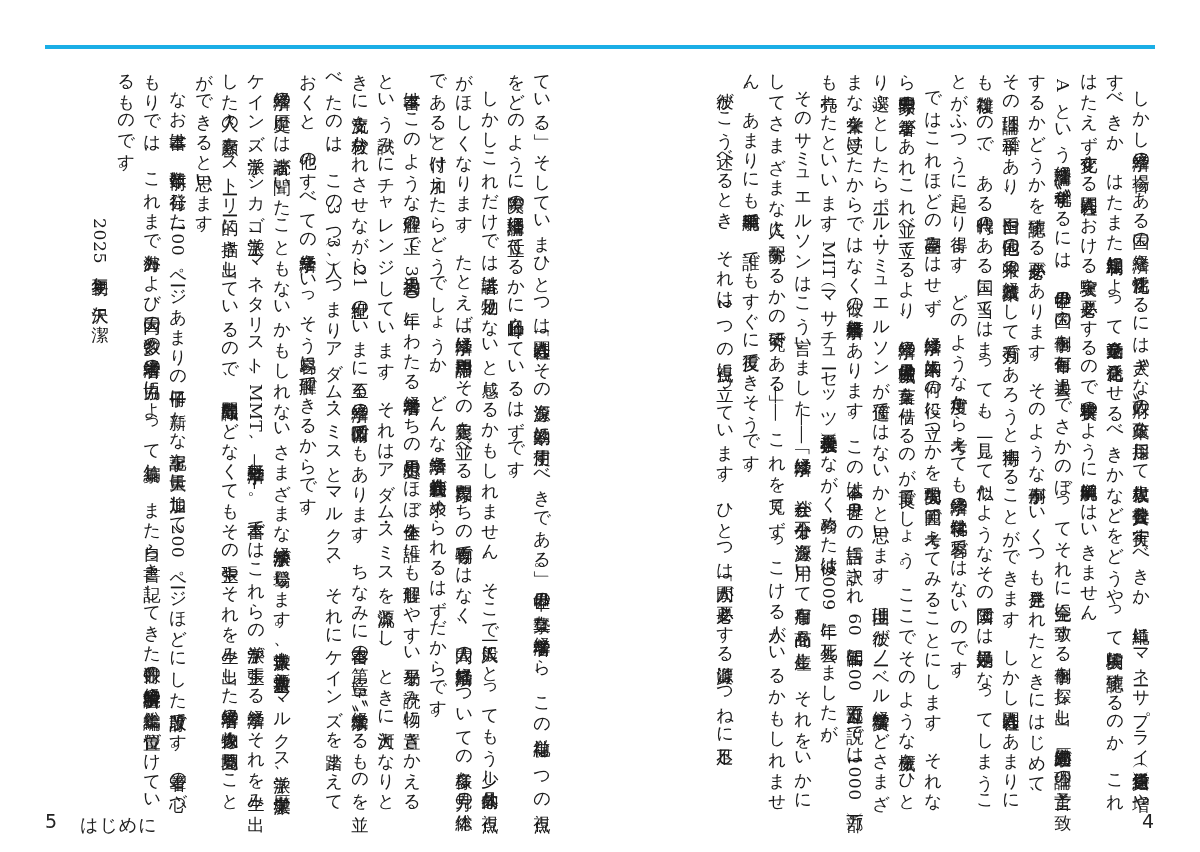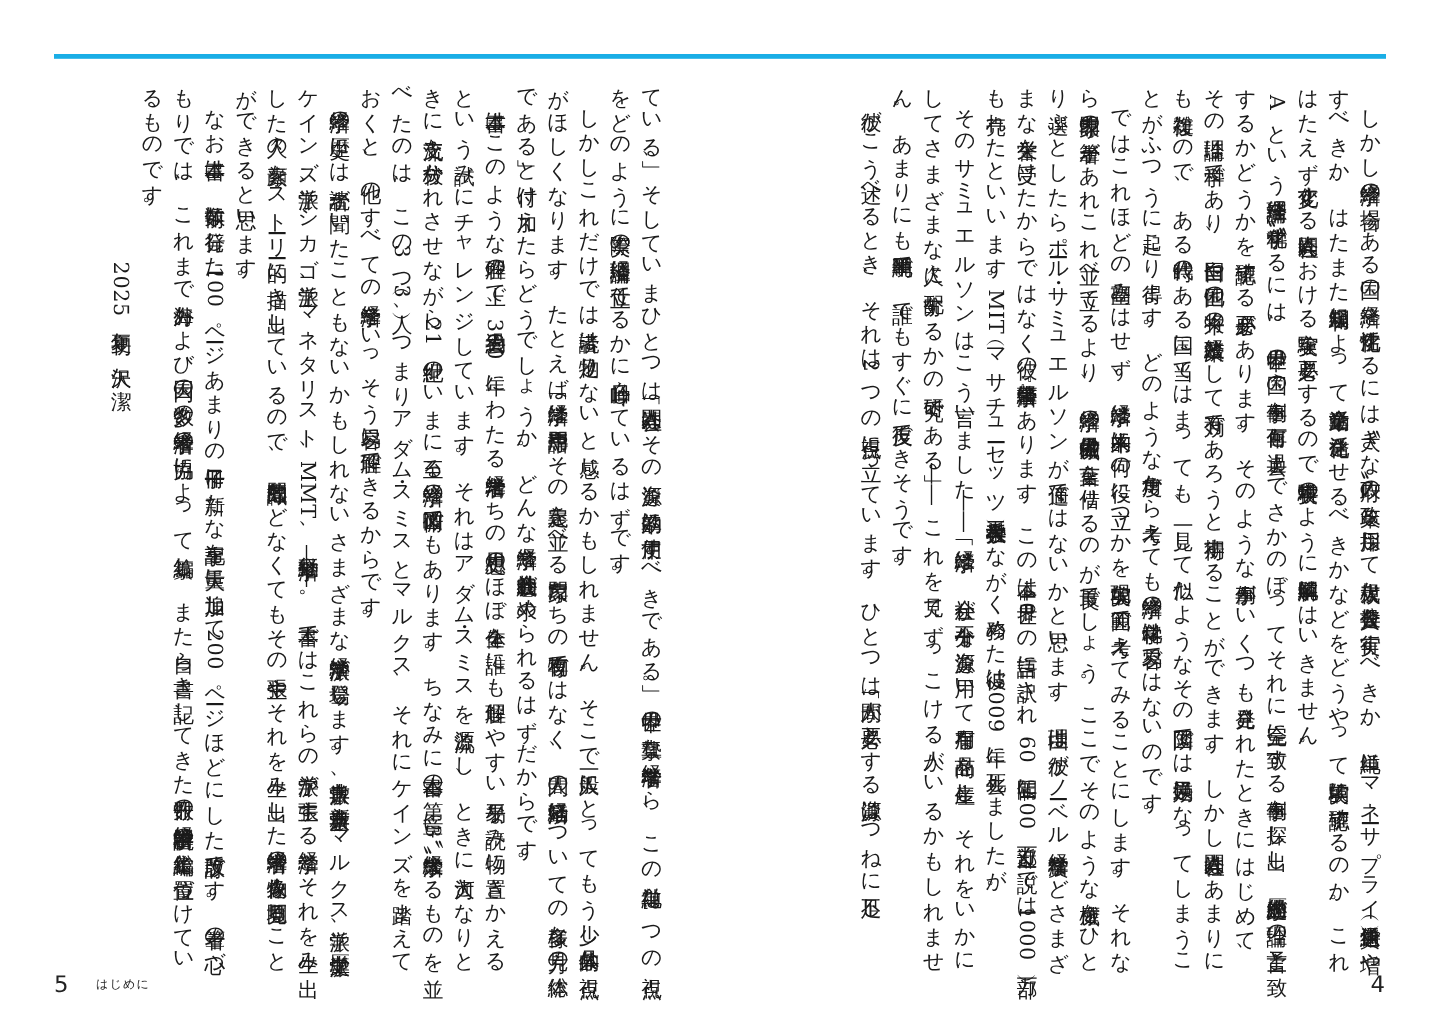--- a/index.html
+++ b/index.html
@@ -39,21 +39,21 @@
   }
   .sig-gap { display: inline-block; height: 1.6em; }
   .footer {
     position: absolute; top: 810px;
     font-family: "DejaVu Sans", "Liberation Sans", sans-serif;
     color: #222;
   }
   .folio { font-size: 19px; }
   .folio-left { left: 45px; }
   .folio-right { left: 1142px; }
-  .running-head { left: 80px; top: 813px; font-size: 10px; letter-spacing: 1px; }
+  .running-head { left: 80px; top: 813px; font-size: 18px; letter-spacing: 1px; }
 </style>
 </head>
 <body>
 
 <div class="top-rule" id="rule" style="background: rgb(26, 174, 230);"></div>
 
 <div class="page page-right">
   <div class="vtext">
     <p>しかし経済学の場合、ある国の経済を活性化するには〝大きな政府〟の政策を採用して大規模な公共投資を実行すべきか、単純にマネーサプライ（通貨供給）を増やすべきか、はたまた規制緩和によって企業活動を活発化させるべきかなどをどうやって実験的に確認するのか。これはたえず変化する人間社会における実験を必要とするので科学実験のように単純明解にはいきません。</p>
     <p>Aという経済理論を〝科学化〟するには、世界中の国々の事例を何百年も過去までさかのぼってそれに完全に一致する事例を探し出し、歴史的経過が理論の予言と一致するかどうかを確認する必要があります。そのような事例がいくつも発見されたときにはじめて、その理論は科学であり、自国や他国の将来の経済政策として有効であろうと期待することができます。しかし人間社会はあまりにも複雑なので、ある時代のある国に当てはまっても、一見して似たようなその隣国では逆効果になってしまうことがふつうに起こり得ます。どのような角度から考えても経済学の科学化は容易ではないのです。</p>

